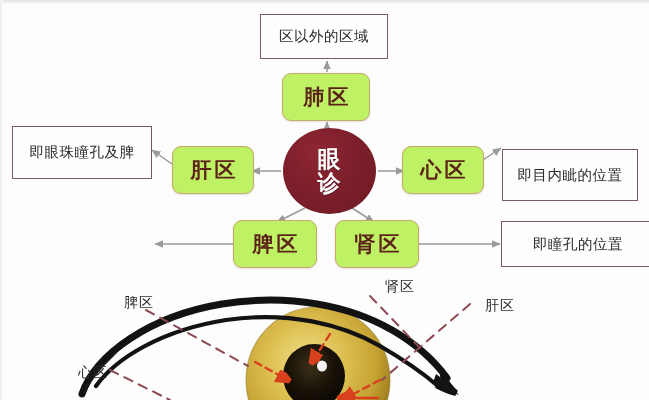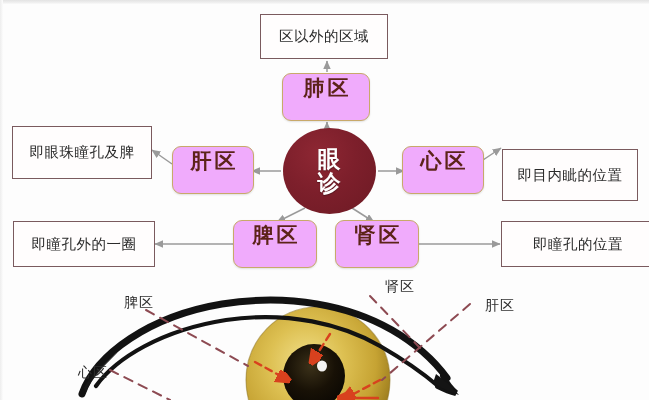--- a/index.html
+++ b/index.html
@@ -41,23 +41,23 @@
     line-height:1.28;
     letter-spacing:0.5px;
     font-family:"DejaVu Sans","Liberation Sans",sans-serif;
   }
 
   
   .node{
     position:absolute;
     box-sizing:border-box;
     border:1.6px solid #c8a96a;
-    background:#f0abfc;
+    background:#bef264;
     border-radius:9px;
-    display:flex;justify-content:center;
+    display:flex;align-items:center;justify-content:center;
     color:#5c2318;
     font-size:21px;
     font-weight:bold;
     letter-spacing:3px;
     text-indent:3px;
     font-family:"DejaVu Serif","Liberation Serif",serif;
     box-shadow:0 1px 2px rgba(0,0,0,.12);
   }
 
   
@@ -132,23 +132,20 @@
   </div>
 
   <div class="desc" style="left:12px;top:126px;width:140px;height:53px;flex-direction:row;">
     <span>即眼珠瞳孔及脾</span>
   </div>
 
   <div class="desc" style="left:502px;top:128px;width:136px;height:52px;margin-top:21px;">
     <span>即目内眦的位置</span>
   </div>
 
-  <div class="desc" style="left:13px;top:221px;width:142px;height:46px;">
-    <span>即瞳孔外的一圈</span>
-  </div>
 
   <div class="desc" style="left:501px;top:221px;width:154px;height:46px;">
     <span>即瞳孔的位置</span>
   </div>
 
   <div class="node" style="left:282px;top:73px;width:88px;height:48px;">
     <span>肺区</span>
   </div>
 
   <div class="node" style="left:172px;top:146px;width:82px;height:48px;">

